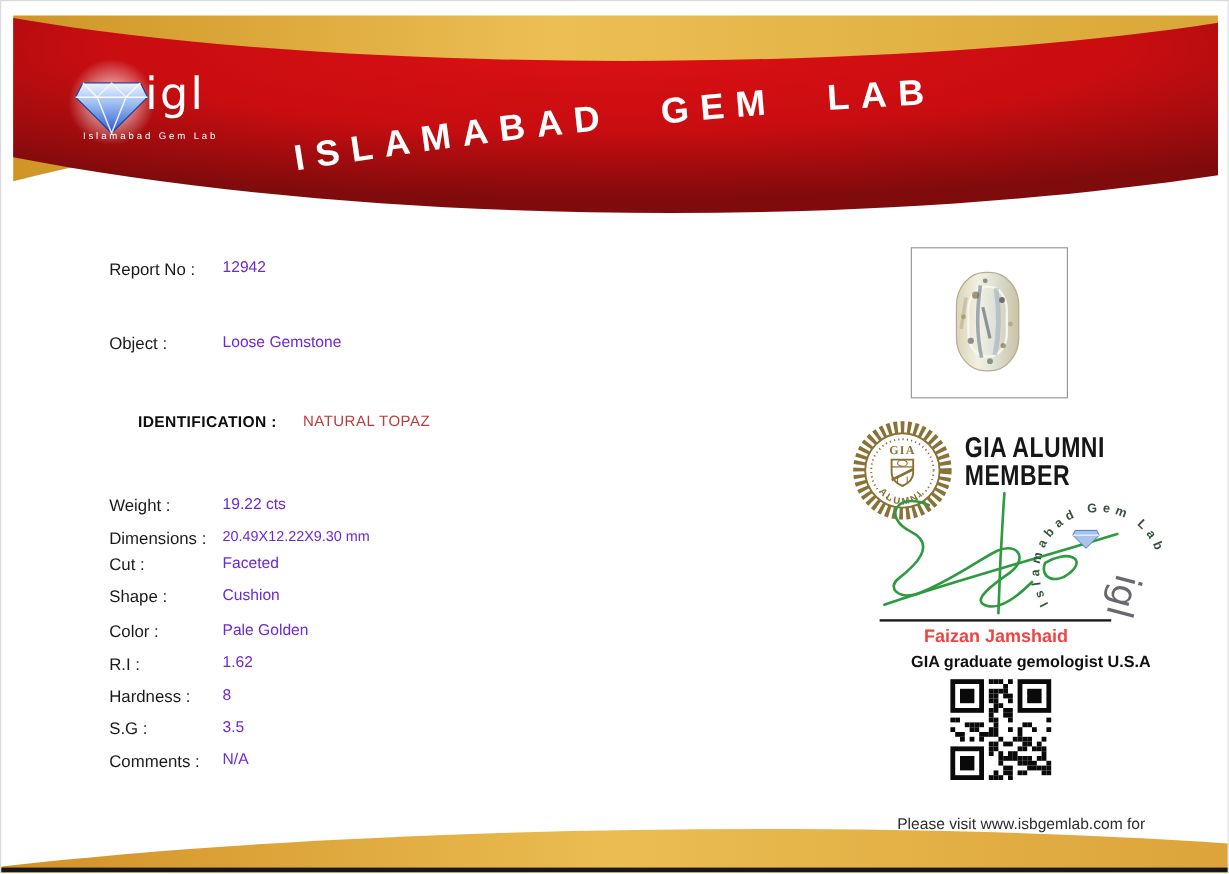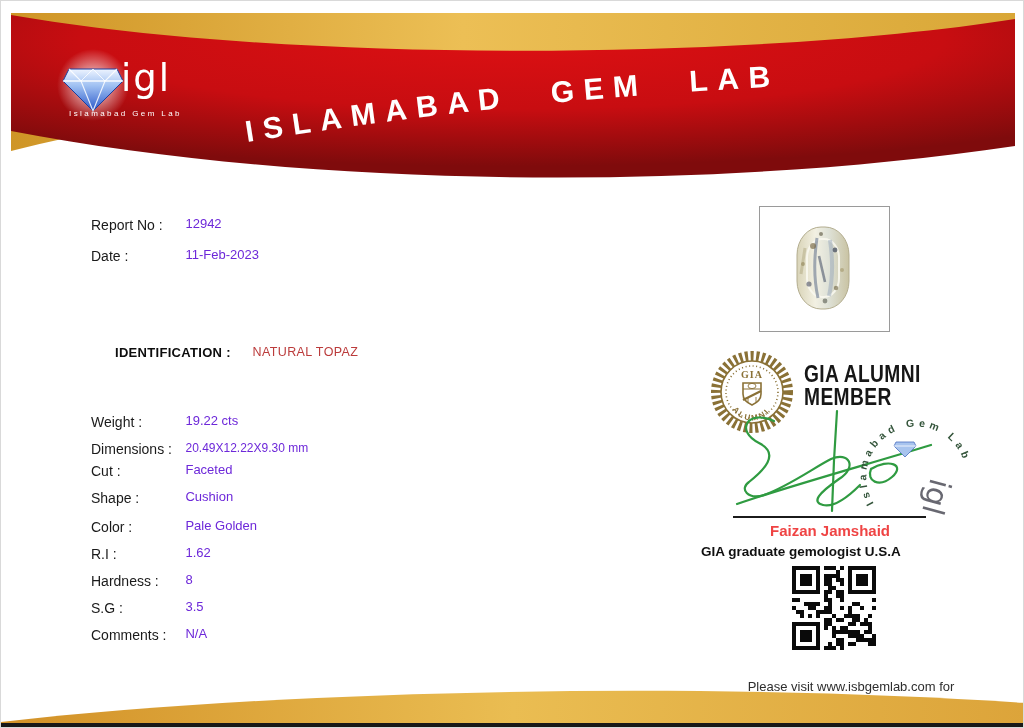--- a/index.html
+++ b/index.html
@@ -15,21 +15,21 @@
   .ident-row .lbl{display:inline-block;width:133px;font-size:13px;font-weight:bold;color:#0d0d0d;letter-spacing:.3px;margin-left:24px;}
   .ident-row .val{display:inline-block;font-size:12.5px;letter-spacing:.4px;position:relative;top:-1px;}
   
   .photo{left:758px;top:205px;width:129px;height:124px;background:#fff;border:1px solid #9a9a9a;}
   
   .member-text{left:803px;top:361px;font-weight:bold;color:#161616;font-size:24px;line-height:23px;
                transform:scaleX(.8);transform-origin:left top;letter-spacing:.5px;white-space:nowrap;}
   
   .sig-line{left:732px;top:515px;width:193px;height:2px;background:#1b1b1b;}
   .sig-name{left:706px;top:521px;width:246px;text-align:center;font-size:15px;font-weight:bold;color:#ef4444;}
-  .sig-title{left:700px;top:543px;width:258px;text-align:left;font-size:13.5px;font-weight:bold;color:#101010;}
+  .sig-title{left:700px;top:543px;width:258px;text-align:right;font-size:13.5px;font-weight:bold;color:#101010;}
   
   .qr{left:790px;top:564px;width:86px;height:86px;background:#fff;}
   .caption{left:700px;top:677px;width:300px;text-align:center;font-size:13px;line-height:17px;color:#2e2e2e;}
   
   .logo-sub{left:62px;top:108px;width:125px;text-align:center;color:#fff;font-size:8px;letter-spacing:2.4px;white-space:nowrap;}
   .igl-word{left:120px;top:56px;color:#fff;font-size:37px;font-family:"DejaVu Sans",sans-serif;letter-spacing:2px;}
   .bottom-edge{left:0;bottom:0;width:1024px;height:4px;background:#181818;}
 </style>
 </head>
 <body>
@@ -75,23 +75,23 @@
       </g>
     </g>
   </svg>
   <div class="abs igl-word">igl</div>
   <div class="abs logo-sub">Islamabad Gem Lab</div>
 
   <div class="row" style="top:215px">
     <span class="lbl">Report No :</span>
     <span class="val">12942</span>
   </div>
-  <div class="row" style="top:246px">
-    <span class="lbl">Date :</span>
-    <span class="val">11-Feb-2023</span>
+  <div class="row" style="top:277px">
+    <span class="lbl">Object :</span>
+    <span class="val">Loose Gemstone</span>
   </div>
 
   <div class="ident-row" style="top:342px">
     <span class="lbl">IDENTIFICATION :</span>
     <span class="val" style="color:#bb3b3b">NATURAL TOPAZ</span>
   </div>
 
   <div class="row" style="top:412px">
     <span class="lbl">Weight :</span>
     <span class="val">19.22 cts</span>

